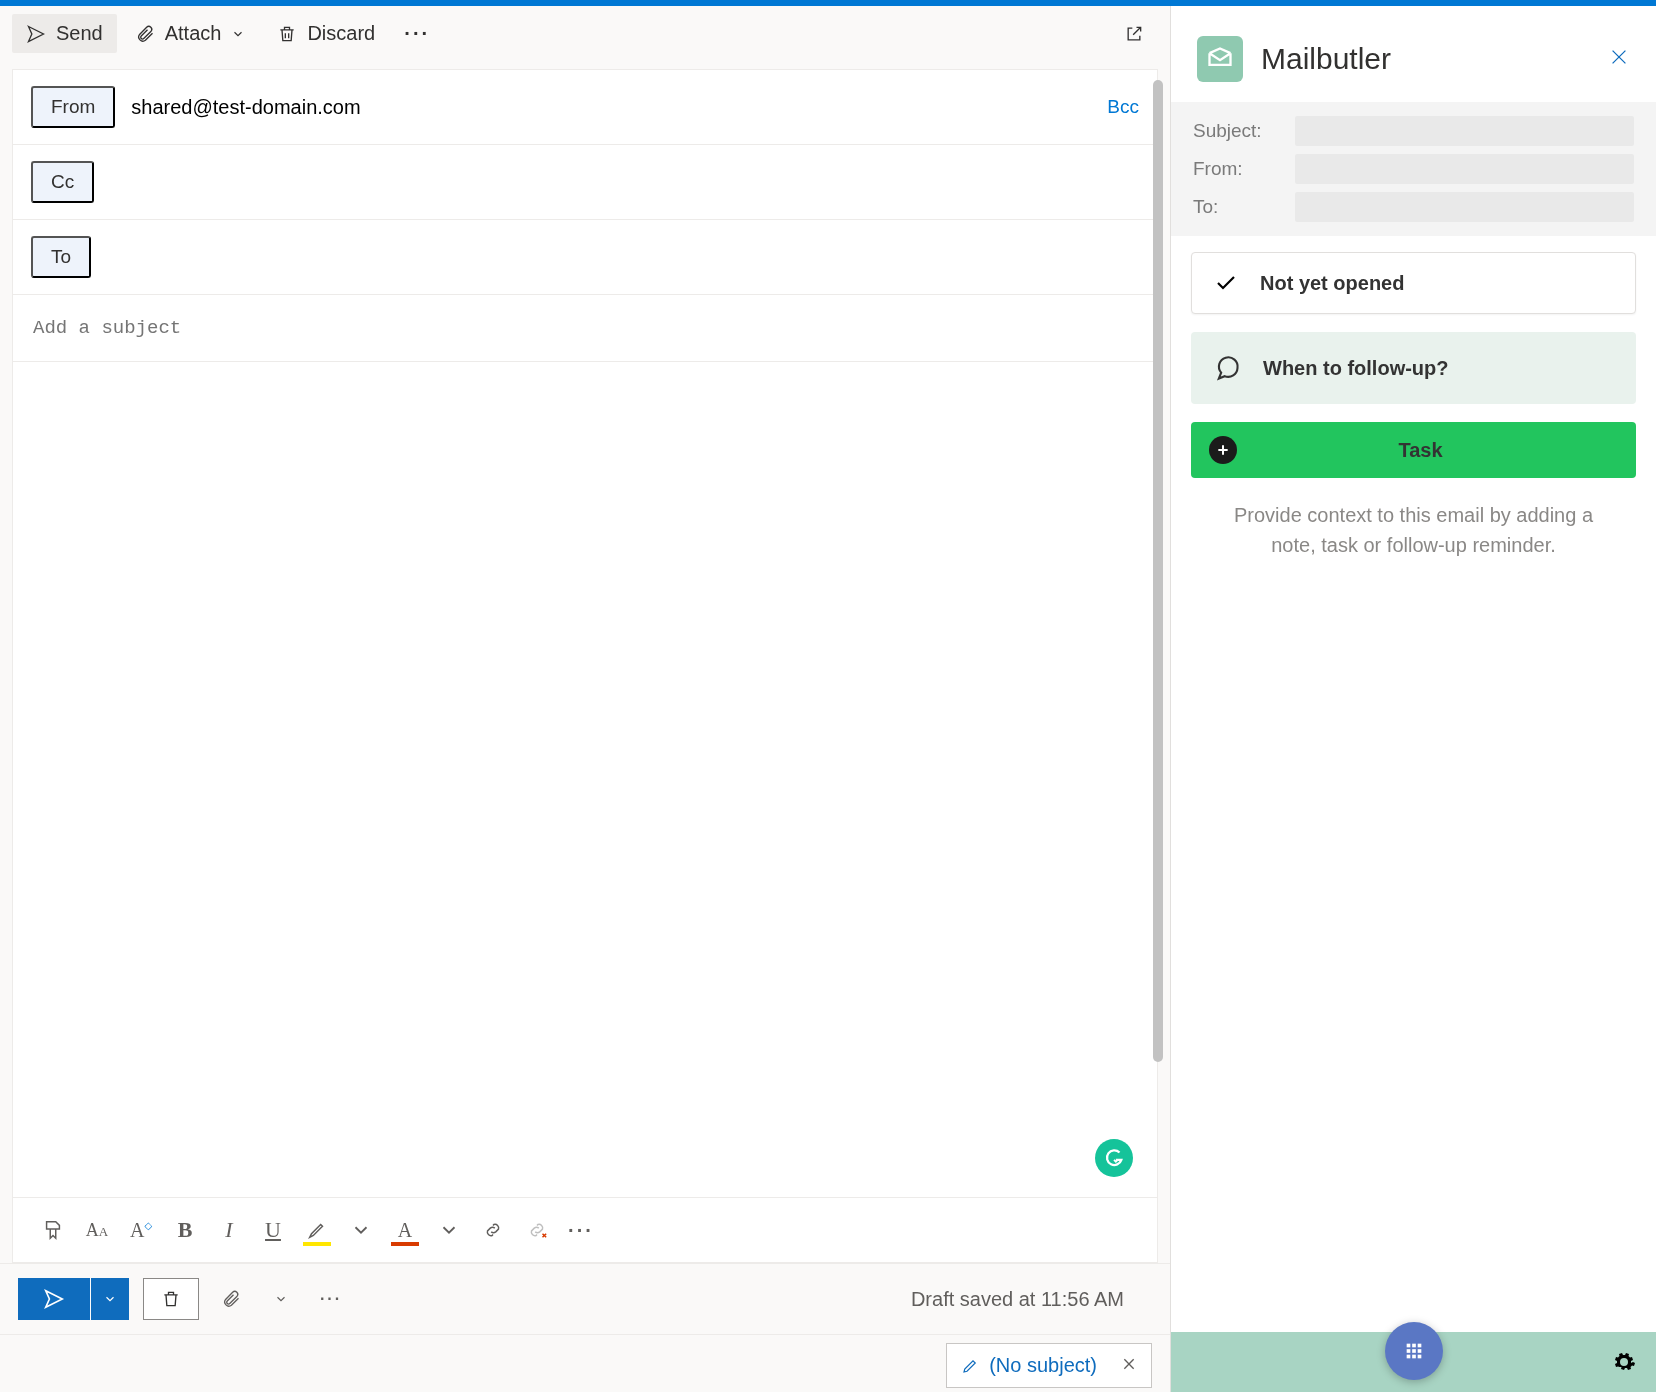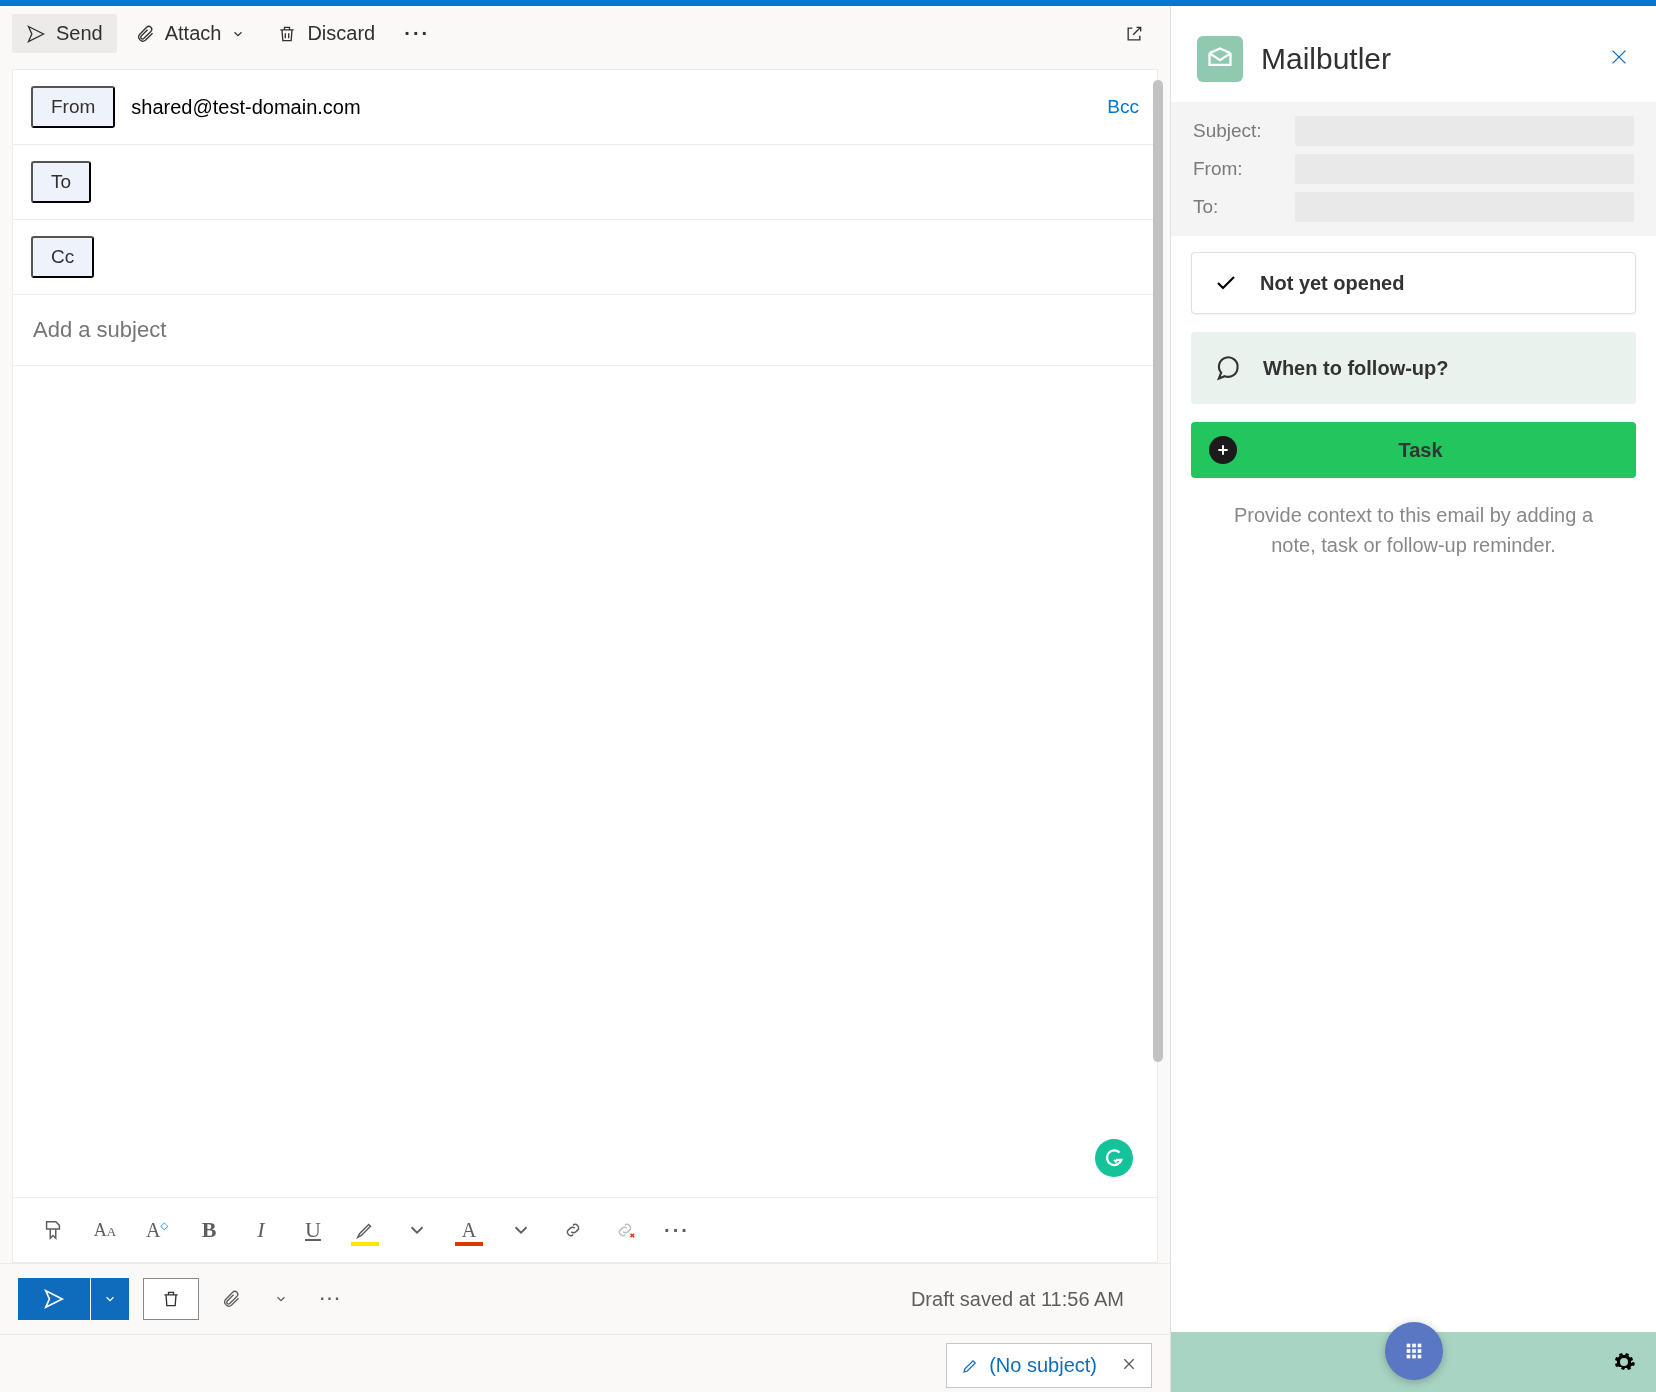--- a/index.html
+++ b/index.html
@@ -20,26 +20,26 @@
   .toolbar .spacer { flex: 1; }
   .chevron { width: 14px; height: 14px; }
 
   
   .compose-card { margin: 8px 12px 0 12px; background: #fff; border: 1px solid #edebe9; display: flex; flex-direction: column; flex: 1; min-height: 0; position: relative; }
   .field-row { display: flex; align-items: center; padding: 16px 18px; border-bottom: 1px solid #edebe9; gap: 16px; }
   .field-label { background: #eef3fb; color: #323130; padding: 8px 18px; font-size: 19px; border-radius: 3px; min-width: 60px; text-align: center; }
   .field-value { font-size: 20px; color: #000; flex: 1; }
   .field-input { border: none; outline: none; font-size: 20px; flex: 1; width: 100%; }
   .bcc-link { color: #0078d4; font-size: 19px; cursor: pointer; }
-  .subject-input { border: none; outline: none; font-size: 22px; color: #a16207; padding: 22px 20px; width: 100%; border-bottom: 1px solid #edebe9; }
+  .subject-input { border: none; outline: none; font-size: 19px; color: #a16207; padding: 22px 20px; width: 100%; border-bottom: 1px solid #edebe9; font-family: Liberation Mono, monospace; }
   .body-area { flex: 1; padding: 16px; font-size: 18px; position: relative; }
   .grammarly-badge { position: absolute; right: 24px; bottom: 20px; width: 38px; height: 38px; border-radius: 50%; background: #15c39a; display: flex; align-items: center; justify-content: center; color: #fff; font-weight: bold; font-size: 20px; cursor: pointer; }
 
   
-  .format-bar { display: flex; align-items: center; gap: 8px; padding: 12px 18px; border-top: 1px solid #edebe9; background: #fff; }
+  .format-bar { display: flex; align-items: center; gap: 0; padding: 12px 18px; border-top: 1px solid #edebe9; background: #fff; }
   .fmt-btn { width: 44px; height: 40px; display: inline-flex; align-items: center; justify-content: center; background: transparent; border: none; cursor: pointer; color: #605e5c; font-size: 20px; position: relative; }
   .fmt-btn svg { width: 22px; height: 22px; }
   .underline-bar { position: absolute; bottom: 4px; left: 8px; right: 8px; height: 4px; }
 
   
   .action-bar { display: flex; align-items: center; padding: 14px 18px; gap: 14px; background: #faf9f8; border-top: 1px solid #edebe9; }
   .send-split { display: inline-flex; }
   .send-main { width: 72px; height: 42px; background: #0f6cbd; border: none; display: inline-flex; align-items: center; justify-content: center; cursor: pointer; }
   .send-divider { width: 1px; background: rgba(255,255,255,0.4); }
   .send-drop { width: 38px; height: 42px; background: #0f6cbd; border: none; display: inline-flex; align-items: center; justify-content: center; cursor: pointer; }
@@ -136,26 +136,26 @@
     <div class="compose-card" style="position:relative;">
       <div class="scroll-hint"></div>
 
       <div class="field-row">
         <button class="field-label">From</button>
         <span class="field-value">shared@test-domain.com</span>
         <span class="bcc-link">Bcc</span>
       </div>
 
       <div class="field-row">
+        <button class="field-label">Cc</button>
+        <input class="field-input" value="" style="">
+      </div>
+
+      <div class="field-row">
         <button class="field-label">To</button>
-        <input class="field-input" value="" style="">
-      </div>
-
-      <div class="field-row">
-        <button class="field-label">Cc</button>
         <input class="field-input" value="" style="">
       </div>
 
       <input class="subject-input" placeholder="Add a subject" style="">
 
       <div class="body-area">
         <div class="grammarly-badge">
           <svg viewBox="0 0 24 24" width="22" height="22" fill="none" stroke="#fff" stroke-width="2.5">
               <path d="M18 6a8 8 0 10 2 8h-6"></path>
               <path d="M12 14l2 2 2-2" stroke-width="2"></path>

